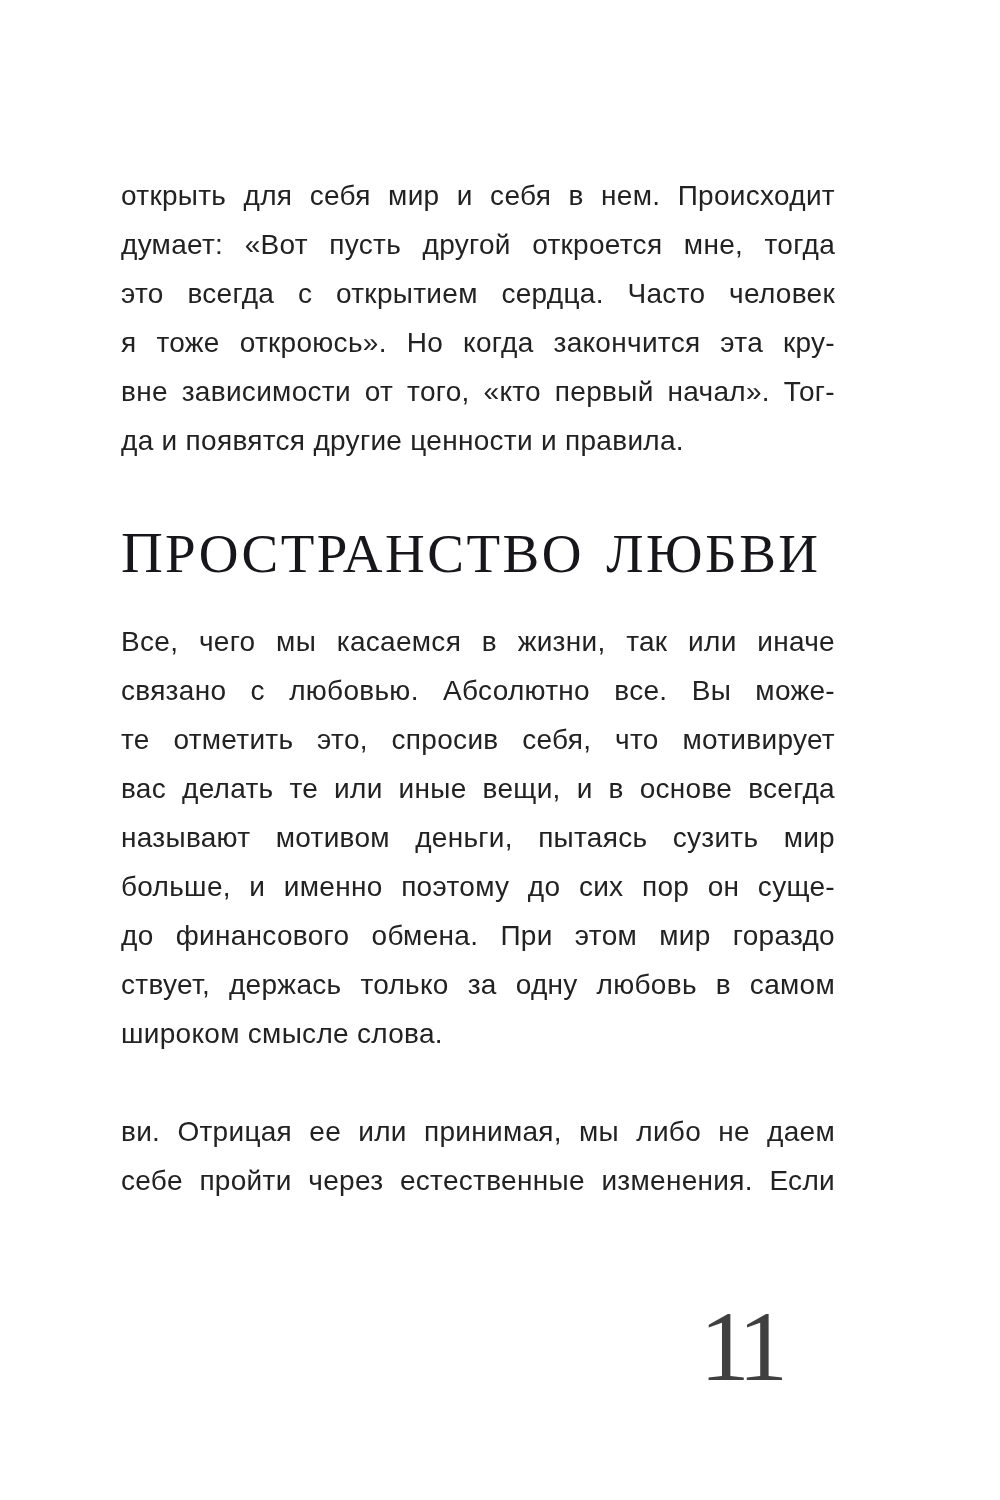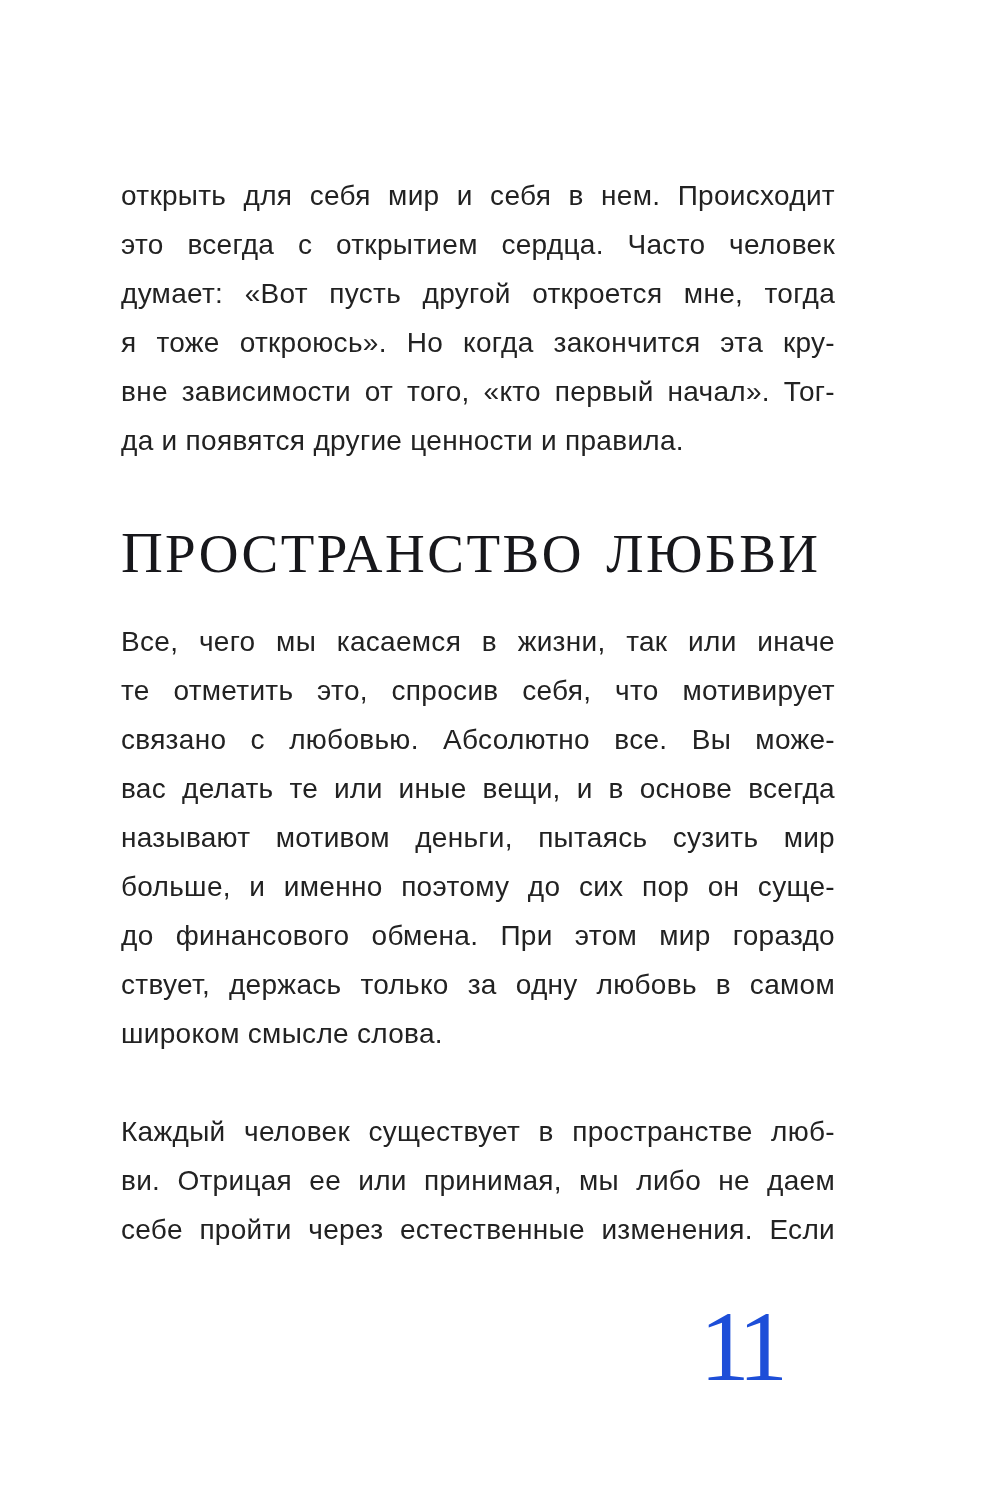--- a/index.html
+++ b/index.html
@@ -57,54 +57,53 @@
   }
   .page-number {
     position: absolute;
     top: 1297px;
     right: 84px;
     font-family: "Liberation Serif", serif;
     font-weight: 400;
     font-size: 100px;
     line-height: 100px;
     letter-spacing: -8px;
-    color: #1d4ed8;
+    color: #404040;
   }
 </style>
 </head>
 <body>
 
 <div class="page">
 
   <section class="para" style="top:171px">
     <div class="line">открыть для себя мир и себя в нем. Происходит</div>
+    <div class="line">думает: «Вот пусть другой откроется мне, тогда</div>
     <div class="line">это всегда с открытием сердца. Часто человек</div>
-    <div class="line">думает: «Вот пусть другой откроется мне, тогда</div>
     <div class="line">я тоже откроюсь». Но когда закончится эта кру-</div>
     <div class="line">вне зависимости от того, «кто первый начал». Тог-</div>
     <div class="line last">да и появятся другие ценности и правила.</div>
   </section>
 
   <h2 class="heading">
     <span class="initial">П</span><span class="rest">РОСТРАНСТВО ЛЮБВИ</span>
   </h2>
 
   <section class="para" style="top:617px">
     <div class="line">Все, чего мы касаемся в жизни, так или иначе</div>
+    <div class="line">связано с любовью. Абсолютно все. Вы може-</div>
     <div class="line">те отметить это, спросив себя, что мотивирует</div>
-    <div class="line">связано с любовью. Абсолютно все. Вы може-</div>
     <div class="line">вас делать те или иные вещи, и в основе всегда</div>
     <div class="line">называют мотивом деньги, пытаясь сузить мир</div>
     <div class="line">больше, и именно поэтому до сих пор он суще-</div>
     <div class="line">до финансового обмена. При этом мир гораздо</div>
     <div class="line">ствует, держась только за одну любовь в самом</div>
     <div class="line last">широком смысле слова.</div>
   </section>
 
   <section class="para" style="top:1107px">
-    <div class="line">Каждый человек существует в пространстве люб-</div>
     <div class="line">ви. Отрицая ее или принимая, мы либо не даем</div>
     <div class="line">себе пройти через естественные изменения. Если</div>
   </section>
 
   <div class="page-number">11</div>
 
 </div>
 
 </body></html>

